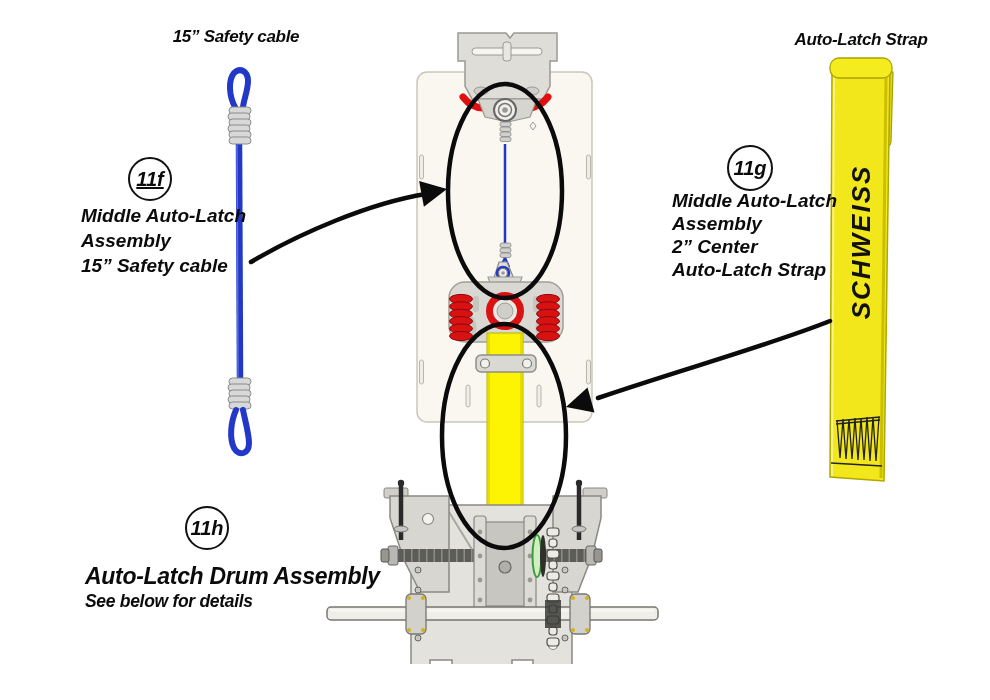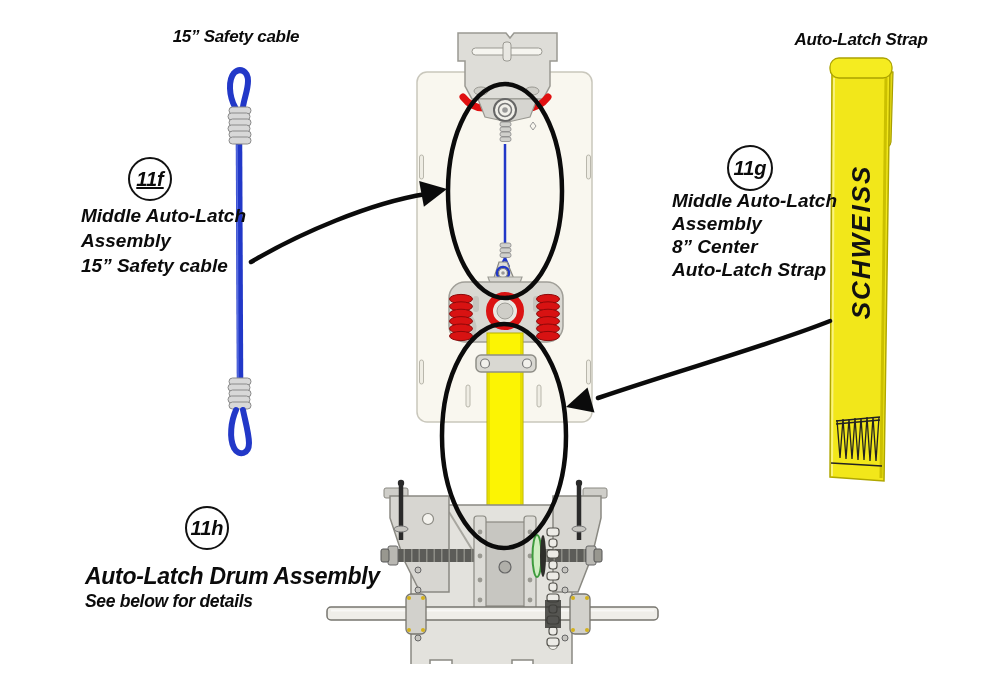--- a/index.html
+++ b/index.html
@@ -246,21 +246,21 @@
   <div class="tblock" style="left:81px;top:203px;font-size:19px;line-height:25px;">
     <div>Middle Auto-Latch</div>
     <div>Assembly</div>
     <div>15” Safety cable</div>
   </div>
 
   <div class="badge" style="left:721px;top:145px;width:42px;height:42px;margin-left:6px;">11g</div>
   <div class="tblock" style="left:672px;top:189px;font-size:19px;line-height:23px;">
     <div>Middle Auto-Latch</div>
     <div>Assembly</div>
-    <div>8” Center</div>
+    <div>2” Center</div>
     <div>Auto-Latch Strap</div>
   </div>
 
   <div class="badge" style="left:185px;top:506px;width:40px;height:40px;">11h</div>
   <div class="lbl" style="left:85px;top:591px;font-size:17.5px;">See below for details</div>
   <div class="lbl" style="left:85px;top:563px;font-size:23px;">Auto-Latch Drum Assembly</div>
 
   <div id="schweiss">SCHWEISS</div>
 </div>
 

